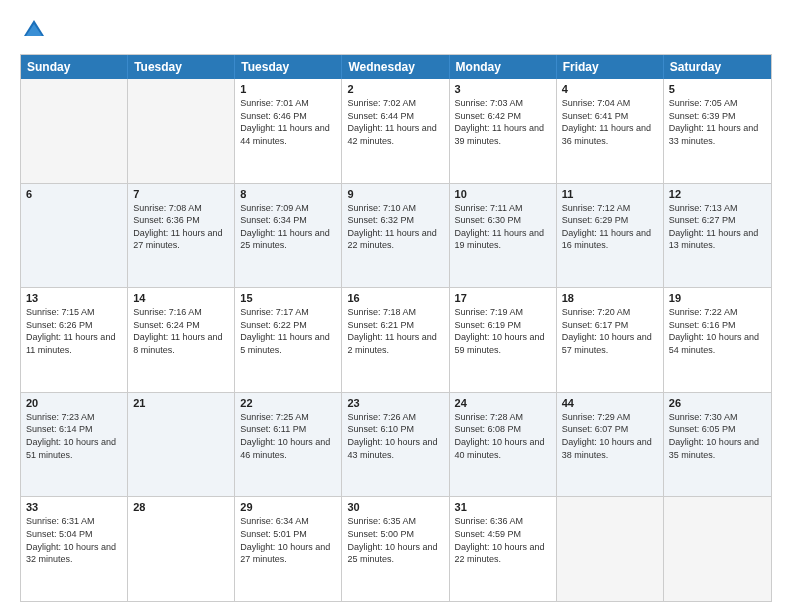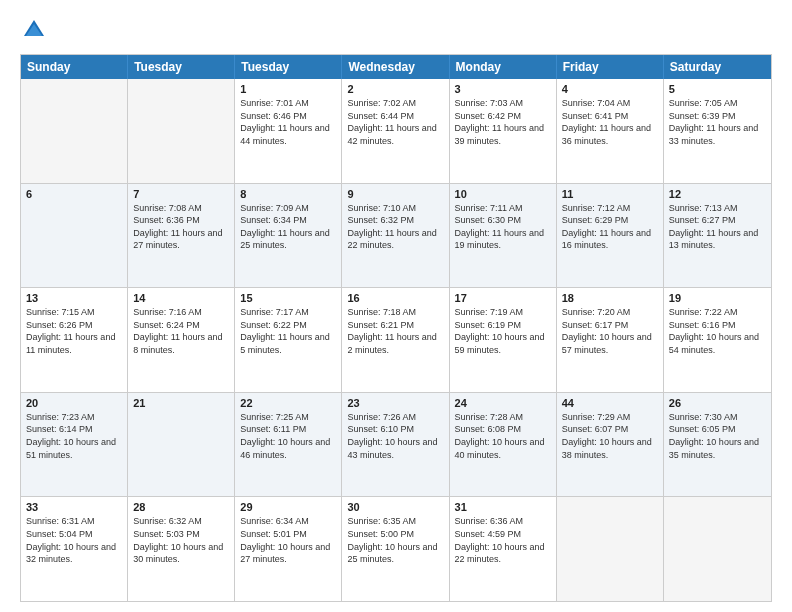--- a/index.html
+++ b/index.html
@@ -251,21 +251,20 @@
             <div class="day-info">Sunrise: 7:30 AM<br>Sunset: 6:05 PM<br>Daylight: 10 hours and 35 minutes.</div>
           </div>
         </div>
         <div class="cal-week">
           <div class="cal-cell">
             <div class="day-num">33</div>
             <div class="day-info">Sunrise: 6:31 AM<br>Sunset: 5:04 PM<br>Daylight: 10 hours and 32 minutes.</div>
           </div>
           <div class="cal-cell">
             <div class="day-num">28</div>
-            <div class="day-info">Sunrise: 6:32 AM<br>Sunset: 5:03 PM<br>Daylight: 10 hours and 30 minutes.</div>
           </div>
           <div class="cal-cell">
             <div class="day-num">29</div>
             <div class="day-info">Sunrise: 6:34 AM<br>Sunset: 5:01 PM<br>Daylight: 10 hours and 27 minutes.</div>
           </div>
           <div class="cal-cell">
             <div class="day-num">30</div>
             <div class="day-info">Sunrise: 6:35 AM<br>Sunset: 5:00 PM<br>Daylight: 10 hours and 25 minutes.</div>
           </div>
           <div class="cal-cell">

